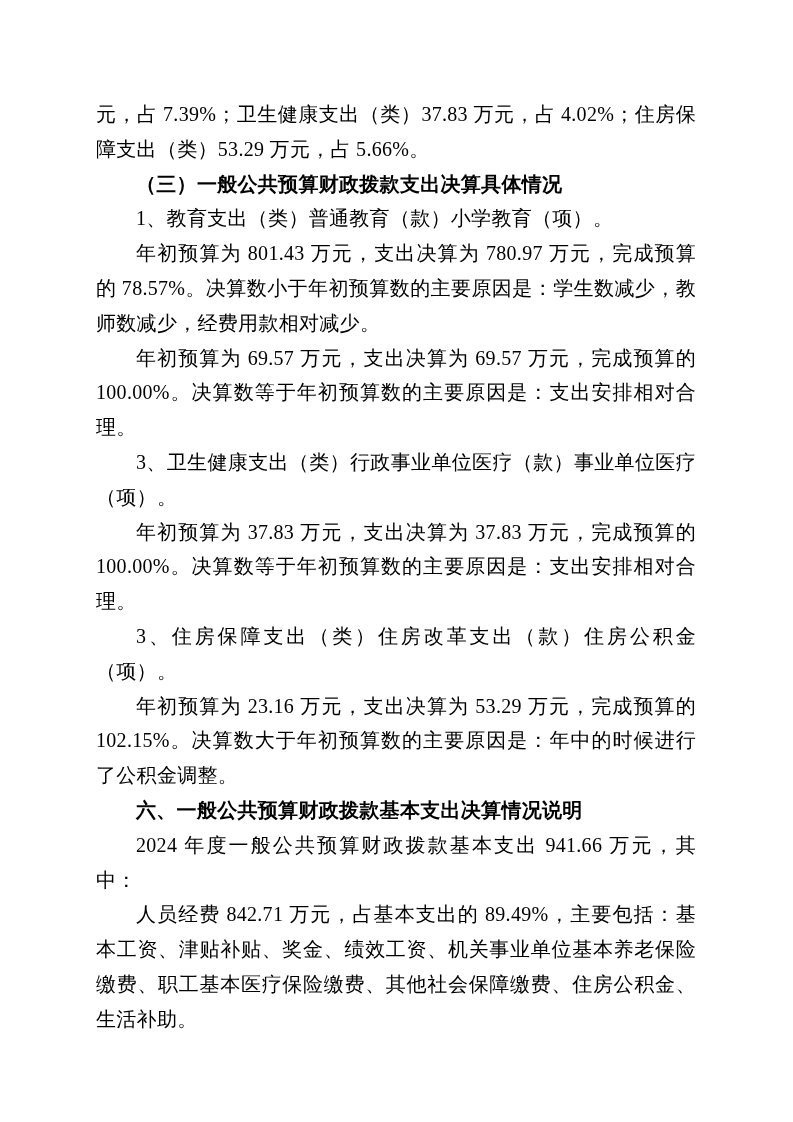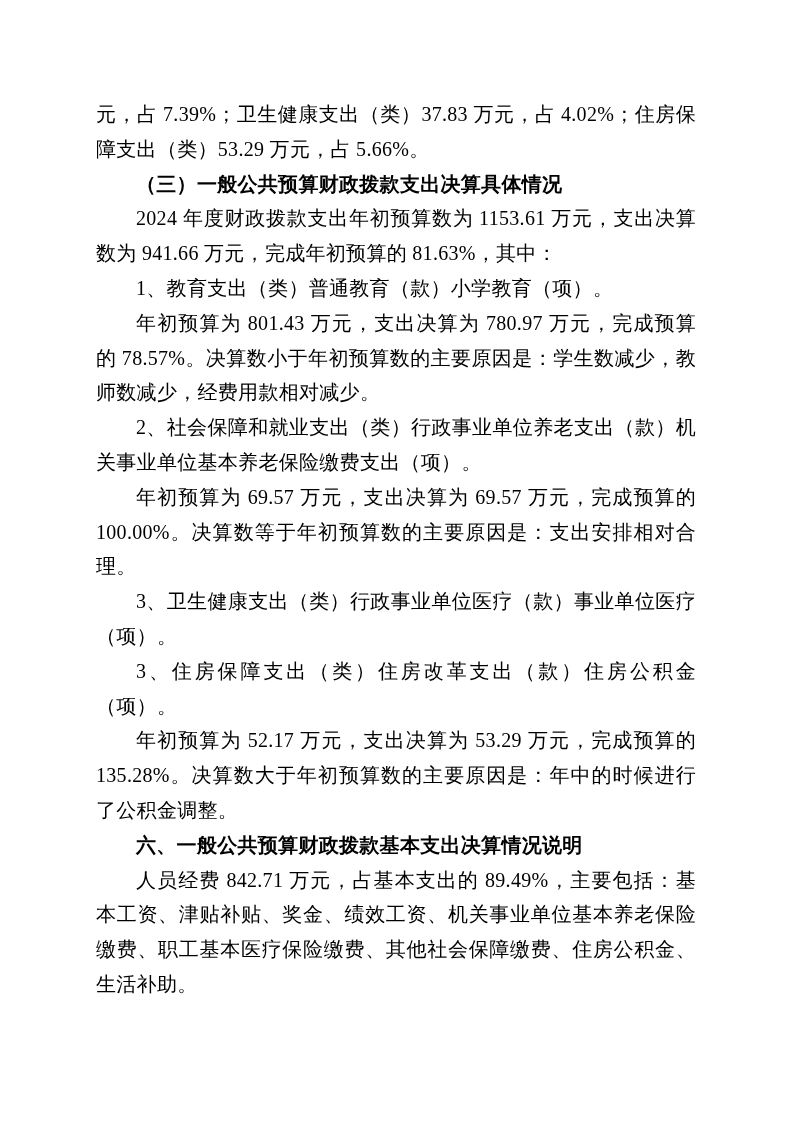--- a/index.html
+++ b/index.html
@@ -39,34 +39,34 @@
   }
 </style>
 </head>
 <body>
 
 <div class="page">
   <p class="body-text">元，占 7.39%；卫生健康支出（类）37.83 万元，占 4.02%；住房保障支出（类）53.29 万元，占 5.66%。</p>
 
   <p class="body-text indent heading">（三）一般公共预算财政拨款支出决算具体情况</p>
 
-  <p class="body-text indent">2024 年度财政拨款支出年初预算数为 1153.61 万元，支出决算数为 941.66 万元，完成年初预算的 81.63%，其中：</p>
 
   <p class="body-text indent">1、教育支出（类）普通教育（款）小学教育（项）。</p>
 
   <p class="body-text indent">年初预算为 801.43 万元，支出决算为 780.97 万元，完成预算的 78.57%。决算数小于年初预算数的主要原因是：学生数减少，教师数减少，经费用款相对减少。</p>
 
-  <p class="body-text indent">2、社会保障和就业支出（类）行政事业单位养老支出（款）机关事业单位基本养老保险缴费支出（项）。</p>
 
   <p class="body-text indent">年初预算为 69.57 万元，支出决算为 69.57 万元，完成预算的 100.00%。决算数等于年初预算数的主要原因是：支出安排相对合理。</p>
 
   <p class="body-text indent">3、卫生健康支出（类）行政事业单位医疗（款）事业单位医疗（项）。</p>
 
+  <p class="body-text indent">年初预算为 37.83 万元，支出决算为 37.83 万元，完成预算的 100.00%。决算数等于年初预算数的主要原因是：支出安排相对合理。</p>
 
   <p class="body-text indent">3、住房保障支出（类）住房改革支出（款）住房公积金（项）。</p>
 
-  <p class="body-text indent">年初预算为 52.17 万元，支出决算为 53.29 万元，完成预算的 135.28%。决算数大于年初预算数的主要原因是：年中的时候进行了公积金调整。</p>
+  <p class="body-text indent">年初预算为 23.16 万元，支出决算为 53.29 万元，完成预算的 102.15%。决算数大于年初预算数的主要原因是：年中的时候进行了公积金调整。</p>
 
   <p class="body-text indent heading">六、一般公共预算财政拨款基本支出决算情况说明</p>
 
+  <p class="body-text indent">2024 年度一般公共预算财政拨款基本支出 941.66 万元，其中：</p>
 
   <p class="body-text indent">人员经费 842.71 万元，占基本支出的 89.49%，主要包括：基本工资、津贴补贴、奖金、绩效工资、机关事业单位基本养老保险缴费、职工基本医疗保险缴费、其他社会保障缴费、住房公积金、生活补助。</p>
 </div>
 
 </body></html>

